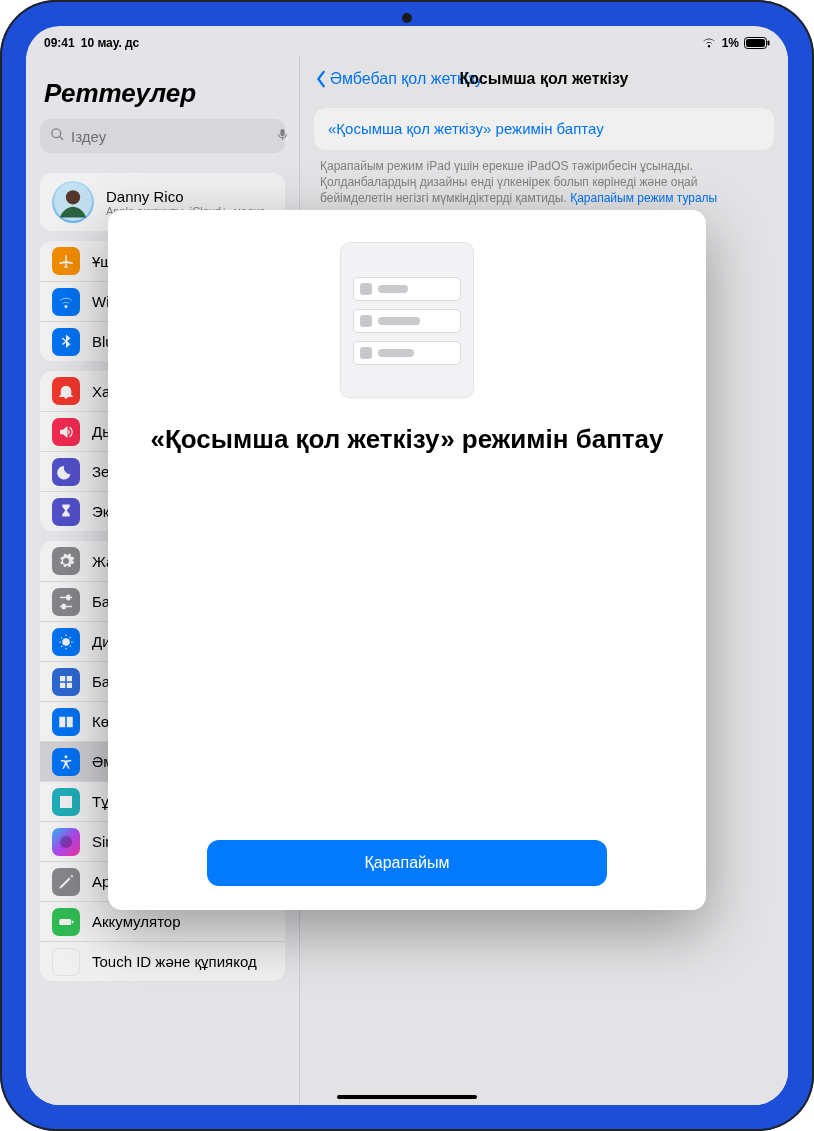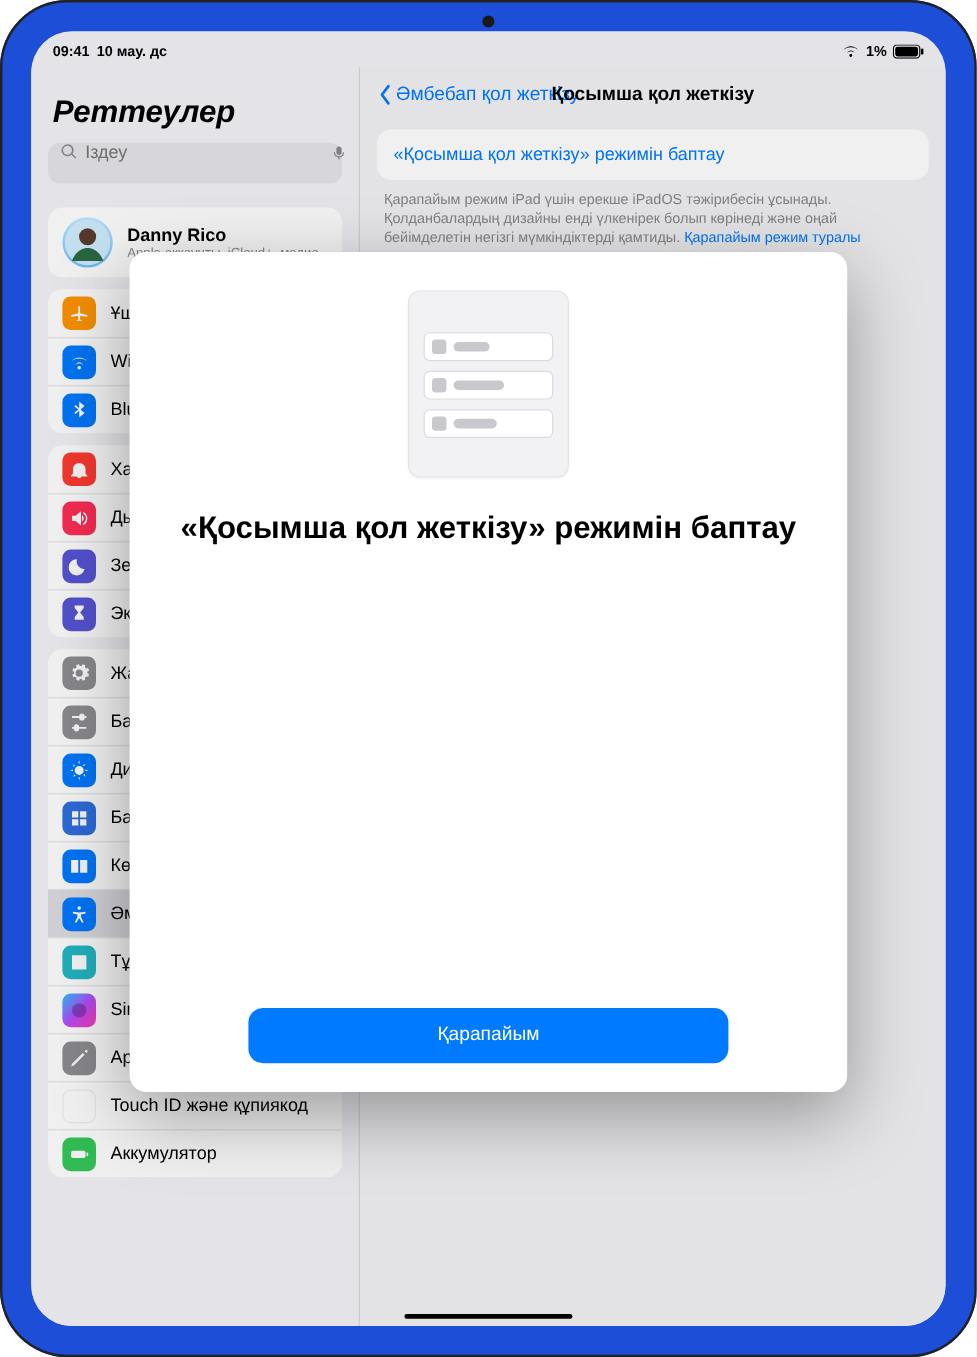--- a/index.html
+++ b/index.html
@@ -31,21 +31,21 @@
   .wifi-icon svg, .batt svg { display:block; }
 
   
   .content { position:absolute; top:30px; left:0; right:0; bottom:0; display:flex; }
   .sidebar { width:274px; background:#f2f2f7; border-right:1px solid #d8d8dc; display:flex; flex-direction:column; padding:8px 0 0 0;}
   .main { flex:1; background:#f2f2f4; position:relative; }
 
   .sb-title { font-size:26px; font-weight:700; padding:14px 18px 6px 18px;font-style:italic; }
   .search {
     margin:4px 14px 10px 14px; height:34px; background:#e4e4e9; border-radius:10px;
-    display:flex; align-items:flex-start; padding:0 10px; color:#8a8a8e; gap:6px;
+    display:flex; align-items:center; padding:0 10px; color:#8a8a8e; gap:6px;
   }
   .search input { flex:1; border:none; background:transparent; font-size:15px; color:#8a8a8e; outline:none;}
   .mic { font-size:15px; color:#8a8a8e;}
 
   .group { margin:10px 14px 0 14px; background:#fff; border-radius:12px; overflow:hidden; }
   .row { display:flex; align-items:center; height:40px; padding:0 12px; gap:12px; border-top:1px solid #e6e6ea; font-size:15px; color:#000; position:relative;}
   .row:first-child { border-top:none; }
   .row.tall { height:58px; align-items:center;}
   .row .sub { font-size:11px; color:#8a8a8e; }
   .row.active { background:#dcdce2; }
@@ -144,21 +144,21 @@
         <div class="group">
           <div class="row tall">
             <div class="avatar">
               <svg viewBox="0 0 64 64">
                   <circle cx="32" cy="32" r="32" fill="#cfeeff"></circle>
                   <circle cx="32" cy="24" r="12" fill="#5b3b2e"></circle>
                   <path d="M10 58c4-12 14-18 22-18s18 6 22 18" fill="#2e6b45"></path>
                 </svg>
             </div>
             <div class="label-col">
-              <div style="font-weight:700;">Danny Rico</div>
+              <div style="font-weight:400;">Danny Rico</div>
               <div class="sub ellipsis">Apple аккаунты, iCloud+, медиа</div>
             </div>
           </div>
         </div>
 
         <div class="group">
           <div class="row">
             <div class="icon" style="background:#ff9500">
                 <svg viewBox="0 0 24 24">
                   <path d="M21 14l-8-2V5a1 1 0 10-2 0v7l-8 2v2l8-1v4l-2 1v1l3-.5 3 .5v-1l-2-1v-4l8 1z"></path>
@@ -285,37 +285,37 @@
               </div>
             <span class="ellipsis">Siri және іздеу</span>
           </div>
           <div class="row">
             <div class="icon" style="background:#8e8e93">
                 <svg viewBox="0 0 24 24">
                   <path d="M3 21l3-1 12-12-2-2L4 18zM18 4l2 2 1-1a1.4 1.4 0 00-2-2z"></path>
                 </svg>
               </div>
             <span class="ellipsis">Apple Pencil</span>
+          </div>
+          <div class="row">
+            <div class="icon" style="background:#34c759">
+                <svg viewBox="0 0 24 24">
+                  <rect x="3" y="8" width="16" height="8" rx="2"></rect>
+                  <rect x="20" y="10" width="2" height="4" rx="1"></rect>
+                </svg>
+              </div>
+            <span class="ellipsis">Аккумулятор</span>
           </div>
           <div class="row">
             <div class="icon" style="background:#fff;border:1px solid #eee">
                 <svg viewBox="0 0 24 24" fill="#ff3b30">
                   <path d="M12 3a9 9 0 019 9c0 4-2 7-2 7l-2-1s2-3 2-6a7 7 0 10-14 0c0 3 2 6 2 6l-2 1s-2-3-2-7a9 9 0 019-9zm0 4a5 5 0 015 5c0 3-1.5 5-1.5 5l-2-.7s1.5-2 1.5-4.3a3 3 0 10-6 0c0 2.3 1.5 4.3 1.5 4.3l-2 .7S7 15 7 12a5 5 0 015-5z"></path>
                 </svg>
               </div>
             <span class="ellipsis">Touch ID және құпиякод</span>
-          </div>
-          <div class="row">
-            <div class="icon" style="background:#34c759">
-                <svg viewBox="0 0 24 24">
-                  <rect x="3" y="8" width="16" height="8" rx="2"></rect>
-                  <rect x="20" y="10" width="2" height="4" rx="1"></rect>
-                </svg>
-              </div>
-            <span class="ellipsis">Аккумулятор</span>
           </div>
         </div>
       </div>
 
       <div class="main">
         <div class="mheader">
           <div class="back">
             <svg viewBox="0 0 12 20">
                 <path d="M9 2L3 10l6 8" stroke="#007aff" stroke-width="2.5" fill="none" stroke-linecap="round" stroke-linejoin="round"></path>
               </svg>

